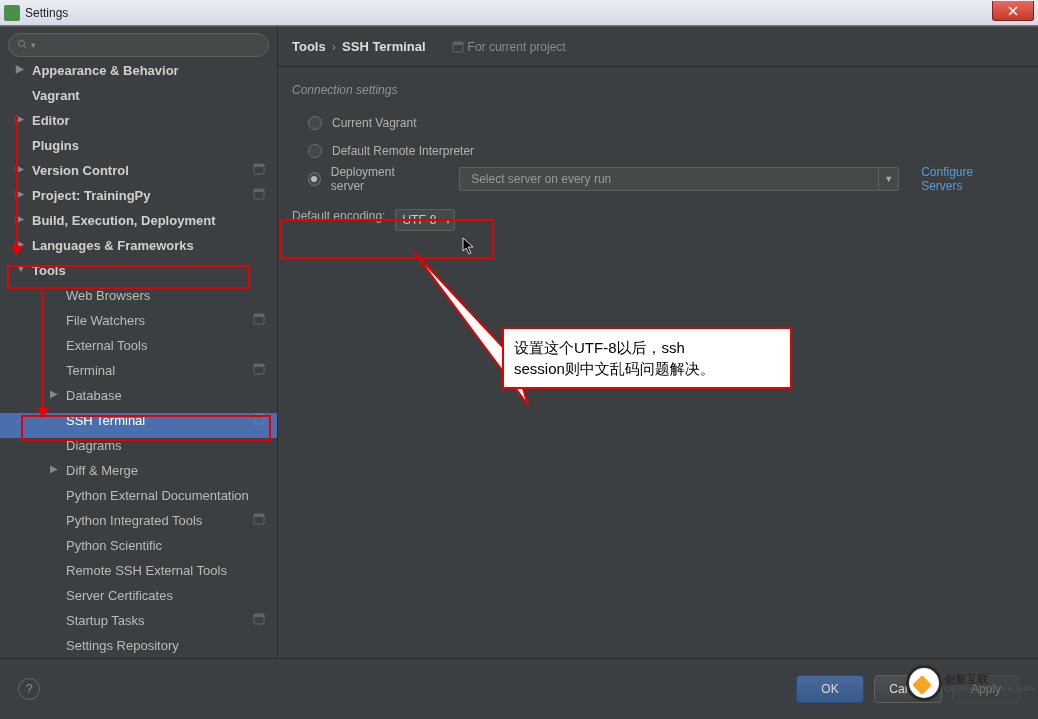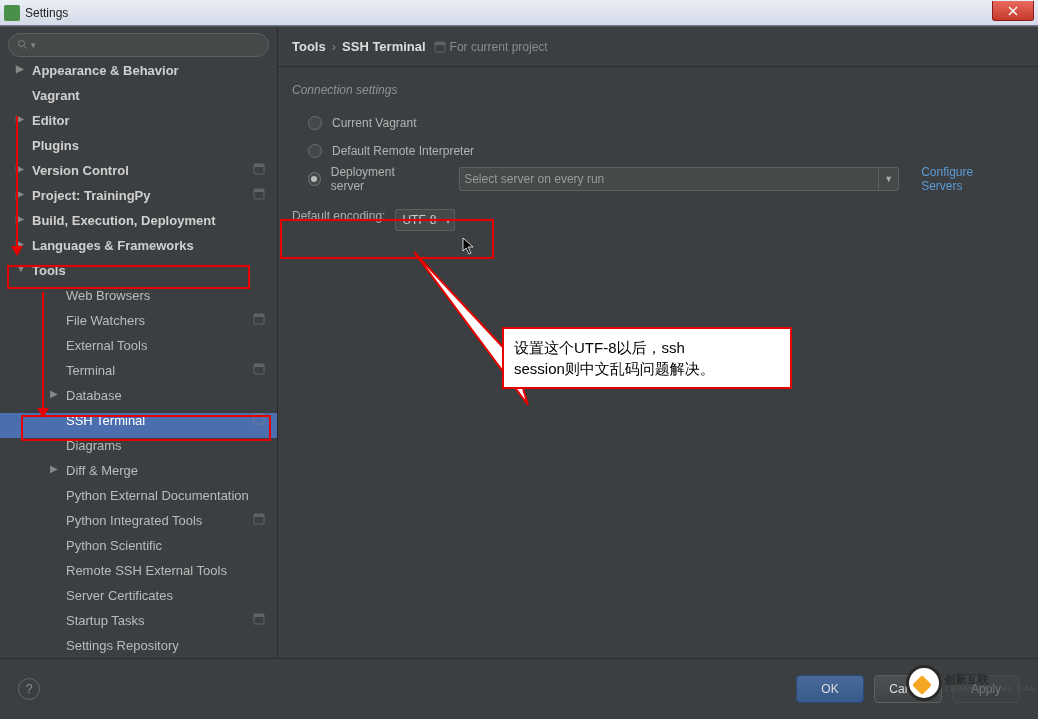--- a/index.html
+++ b/index.html
@@ -36,29 +36,29 @@
 
 
 .red-arrow-line { position: absolute; background: #e60000; width: 2px; z-index: 49; pointer-events: none; }
 .red-arrow-head { position: absolute; width: 0; height: 0; border-left: 6px solid transparent; border-right: 6px solid transparent; border-top: 10px solid #e60000; z-index: 49; pointer-events: none; }
 
 
 .content { flex: 1; background: #3c3f41; padding: 0; position: relative; }
 .breadcrumb { height: 40px; display: flex; align-items: center; padding: 0 14px; border-bottom: 1px solid #2b2b2b; font-size: 13px; }
 .breadcrumb .bc-main { color: #ddd; font-weight: bold; }
 .breadcrumb .sep { color: #888; margin: 0 6px; }
-.breadcrumb .proj-label { color: #8a8a8a; margin-left: 8px; font-size: 12px; display: flex; align-items: center; gap: 4px; }
+.breadcrumb .proj-label { color: #8a8a8a; margin-left: 26px; font-size: 12px; display: flex; align-items: center; gap: 4px; }
 .breadcrumb .proj-label svg { width: 12px; height: 12px; opacity: .5; }
 
 .section-title { color: #919191; font-size: 12px; padding: 16px 14px 8px; font-style: italic; }
 .radio-group { padding: 4px 30px; }
 .radio-row { display: flex; align-items: center; height: 28px; color: #b2b2b2; font-size: 12px; gap: 10px; }
 .radio { width: 14px; height: 14px; border-radius: 50%; border: 1px solid #6e6e6e; background: #43494a; display: inline-flex; align-items: center; justify-content: center; }
 .radio.checked::after { content: ""; width: 6px; height: 6px; border-radius: 50%; background: #bbb; }
-.server-select { flex: none; margin-left: 28px; height: 24px; width: 440px; background: #45494a; border: 1px solid #5e6060; color: #9a9a9a; font-size: 12px; display: flex; align-items: center; padding: 0 4px; border-radius: 2px; position: relative; }
+.server-select { flex: none; margin-left: 28px; height: 24px; width: 440px; background: #45494a; border: 1px solid #5e6060; color: #9a9a9a; font-size: 12px; display: flex; align-items: center; padding: 0 11px; border-radius: 2px; position: relative; }
 .server-select .drop { position: absolute; right: 0; top: 0; width: 20px; height: 100%; border-left: 1px solid #5e6060; display: flex; align-items: center; justify-content: center; color: #aaa; font-size: 9px; }
 .config-link { color: #5b9bd5; font-size: 12px; margin-left: 12px; cursor: pointer; }
 
 .enc-row { display: flex; align-items: flex-start; padding: 12px 14px; gap: 10px; }
 .enc-label { color: #aeaeae; font-size: 12px; }
 .enc-select { height: 22px; background: #45494a; border: 1px solid #5e6060; border-radius: 2px; color: #ccc; font-size: 12px; padding: 0 18px 0 6px; position: relative; display: inline-flex; align-items: center; }
 .enc-select::after { content: "▾"; position: absolute; right: 4px; color: #aaa; font-size: 10px; }
 
 
 .callout { position: absolute; z-index: 60; pointer-events: none; }

